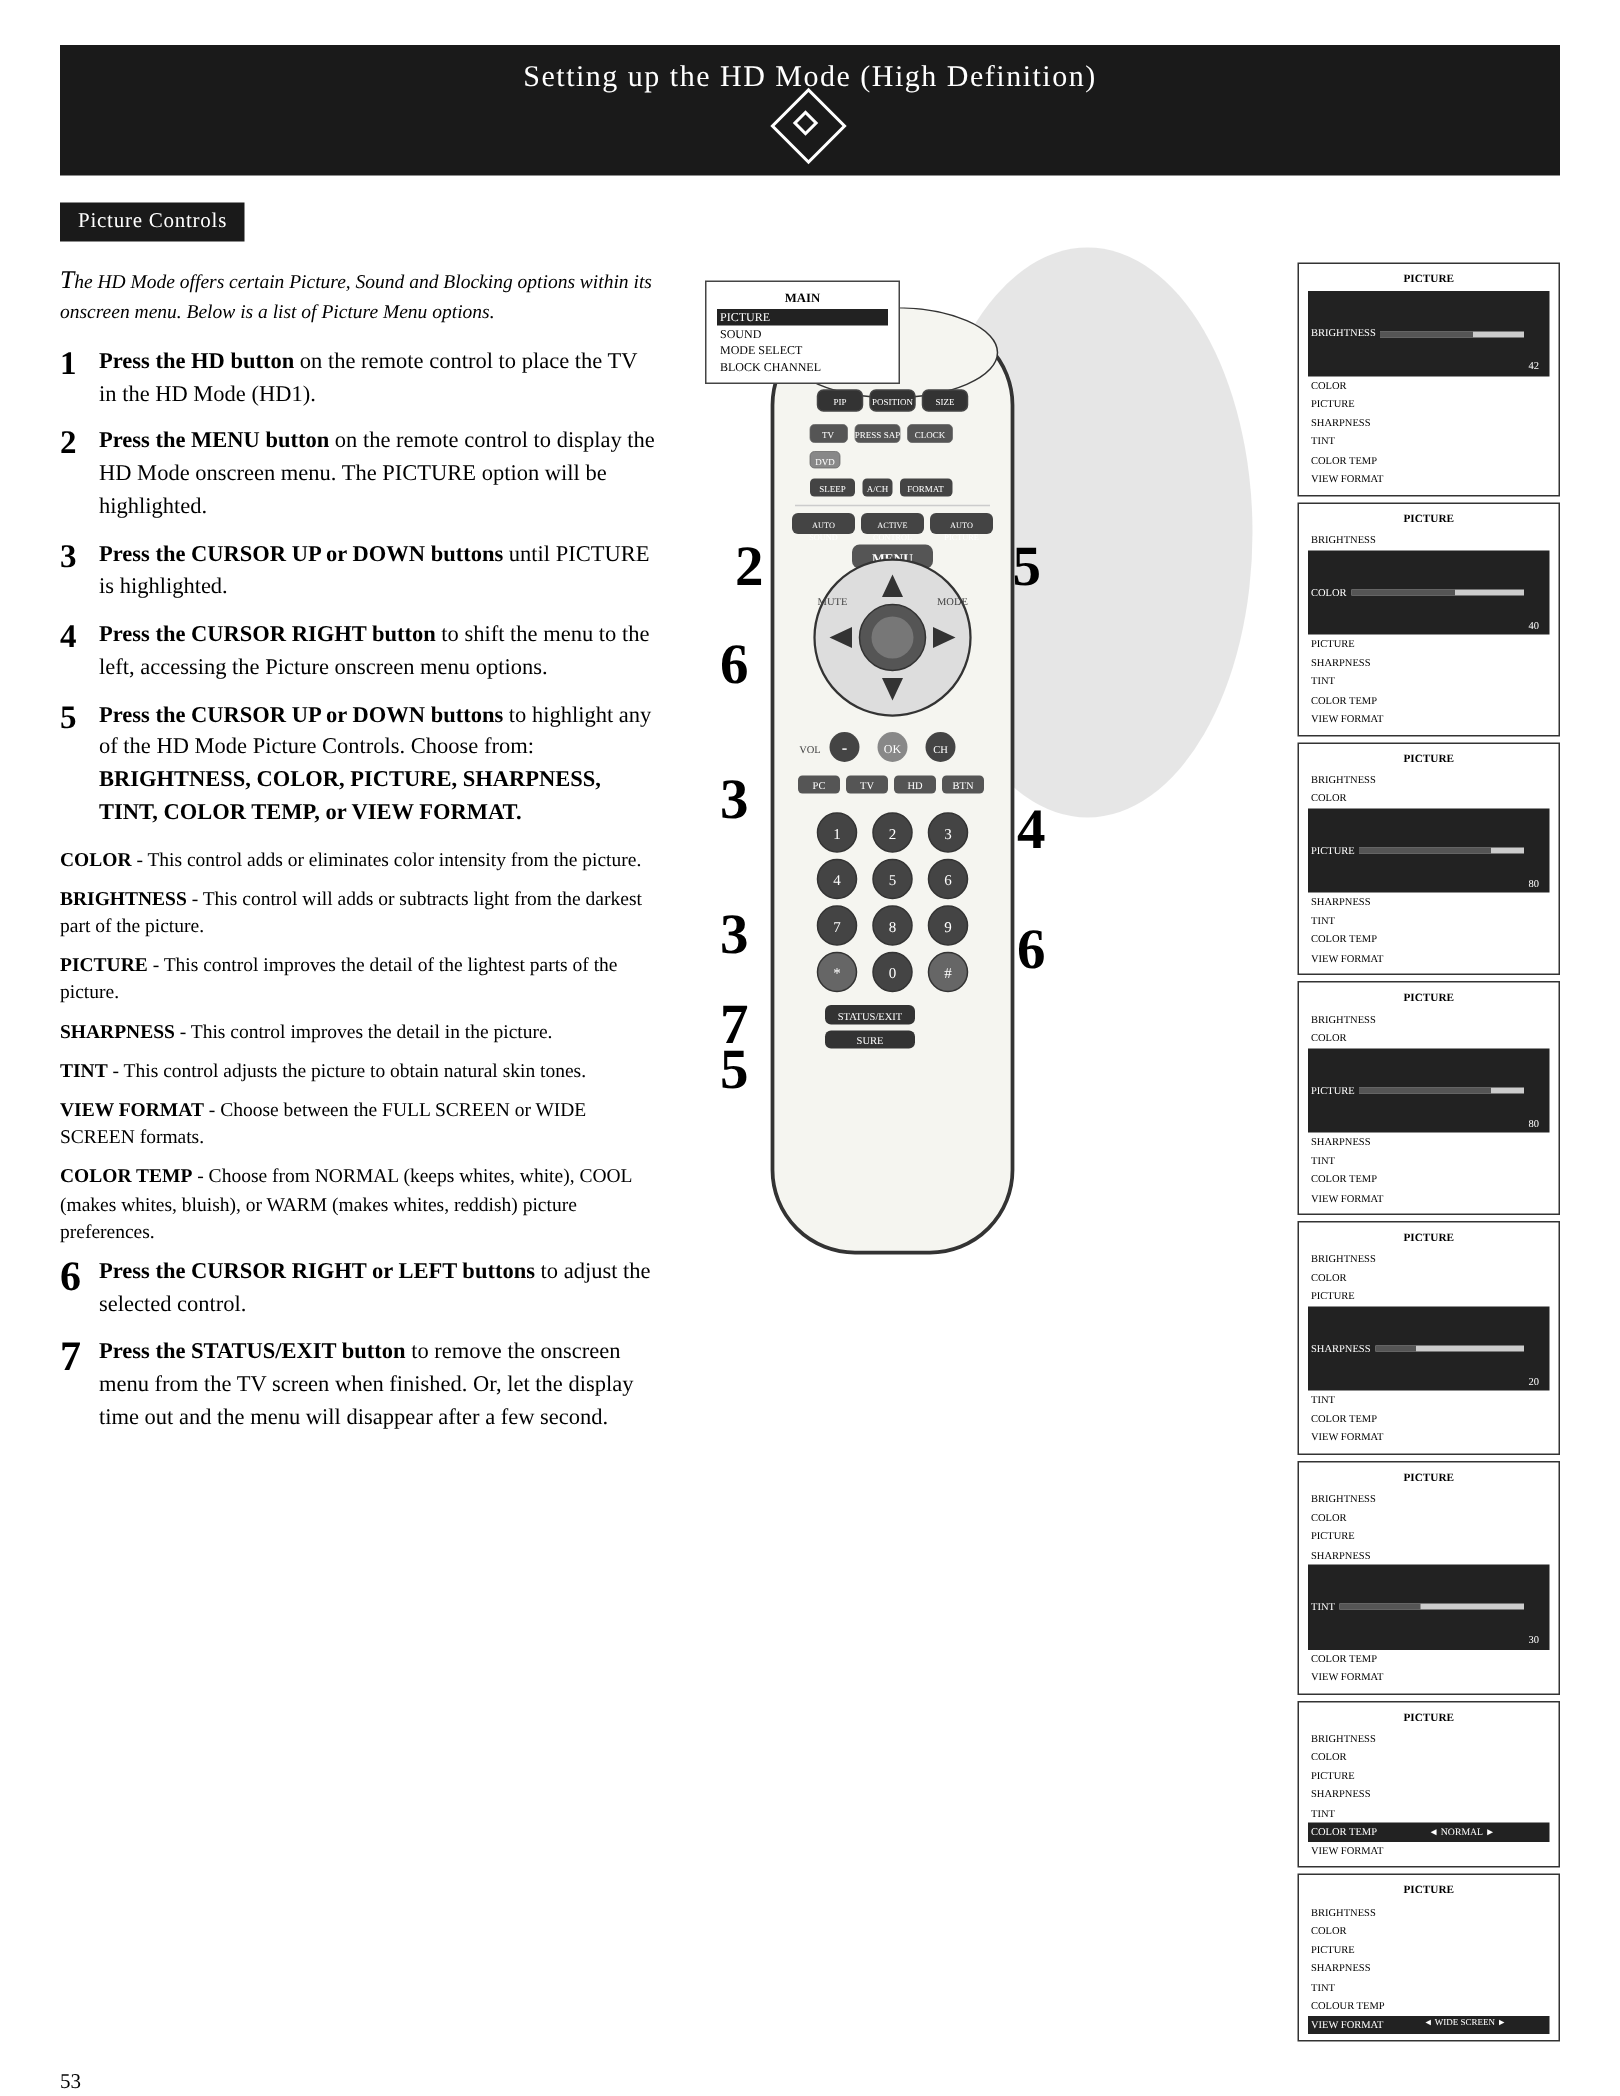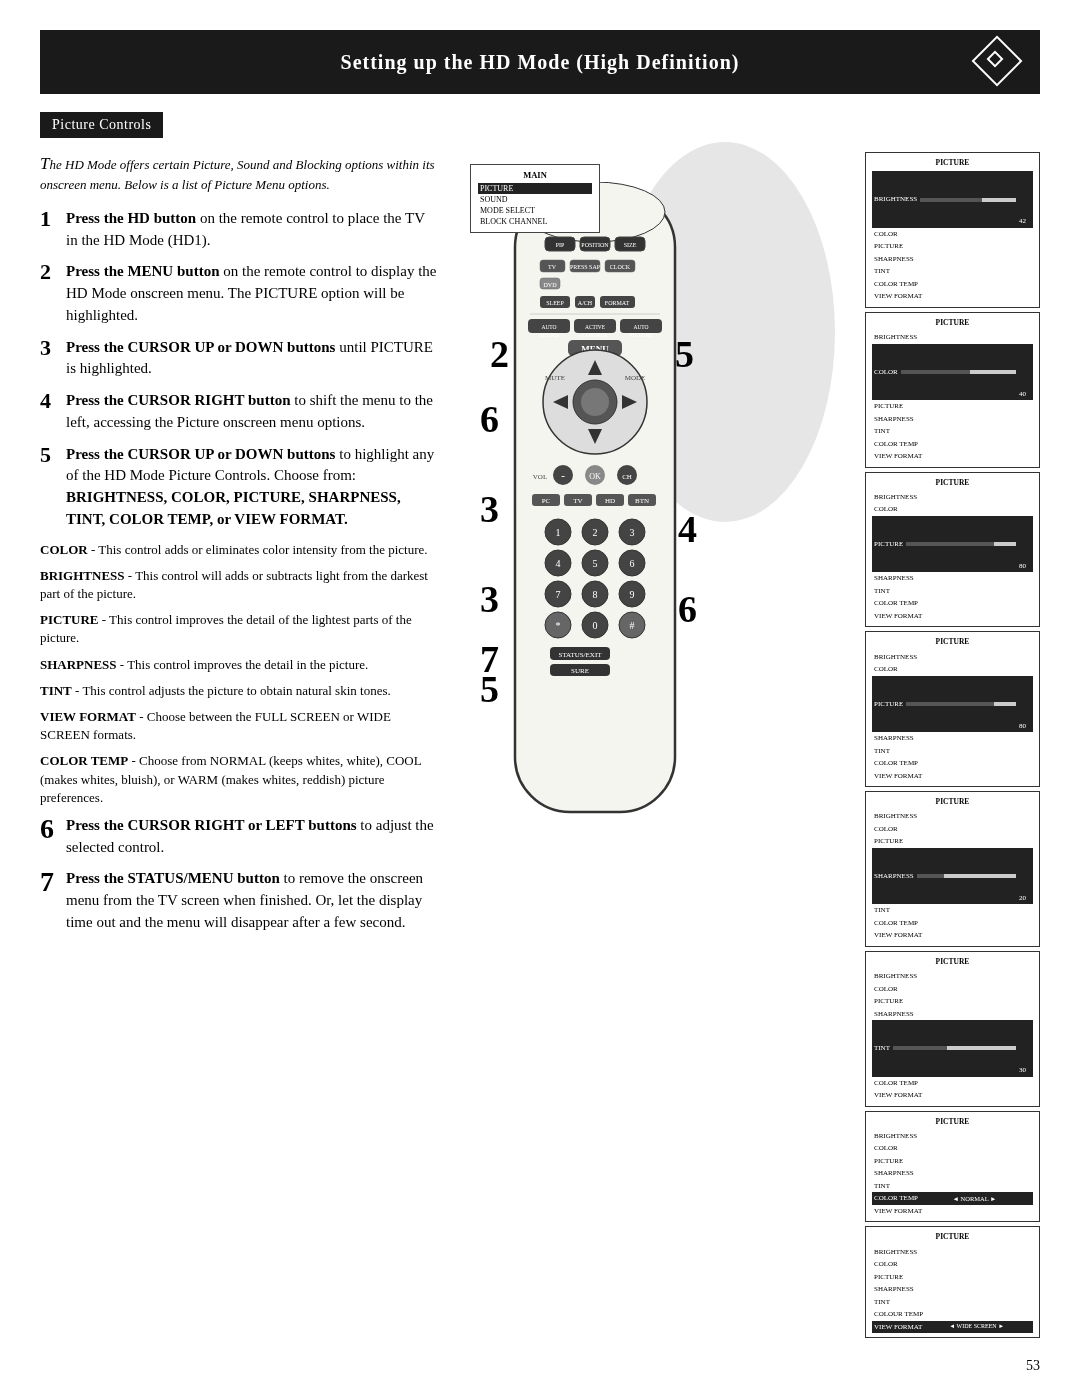--- a/index.html
+++ b/index.html
@@ -20,26 +20,27 @@
       position: relative;
     }
 
     
     .page-header {
       background: #1a1a1a;
       color: #fff;
       text-align: center;
       padding: 10px 20px;
       font-size: 20px;
-      font-weight: bold;
+      font-weight: normal;
       letter-spacing: 1px;
       margin-bottom: 18px;
       display: flex;
       align-items: center;
       justify-content: center;
+      flex-direction: column;
     }
     .page-header .title-text {
       flex: 1;
       text-align: center;
     }
     .diamond-icon {
       width: 36px;
       height: 36px;
       border: 2px solid #fff;
       transform: rotate(45deg);
@@ -186,21 +187,21 @@
       background: #555;
     }
     .slider-value {
       font-size: 7px;
       min-width: 12px;
       margin-top: 44px;
     }
 
     
     .page-number {
-      text-align: right;
+      text-align: left;
       margin-top: 20px;
       font-size: 14px;
     }
   </style>
 </head>
 <body>
 
 <div class="page">
 
   
@@ -295,21 +296,21 @@
       <div class="step">
         <div class="step-num" style="font-size:28px;">6</div>
         <div class="step-content">
           <b>Press the CURSOR RIGHT or LEFT buttons</b> to adjust the selected control.
         </div>
       </div>
 
       <div class="step">
         <div class="step-num" style="font-size:28px;">7</div>
         <div class="step-content">
-          <b>Press the STATUS/MENU button</b> to remove the onscreen menu from the TV screen when finished. Or, let the display time out and the menu will disappear after a few second.
+          <b>Press the STATUS/EXIT button</b> to remove the onscreen menu from the TV screen when finished. Or, let the display time out and the menu will disappear after a few second.
         </div>
       </div>
 
     </div>
 
     <div class="right-col">
 
       <div class="remote-and-screens">
 
         <div style="position:relative; flex:1;">

